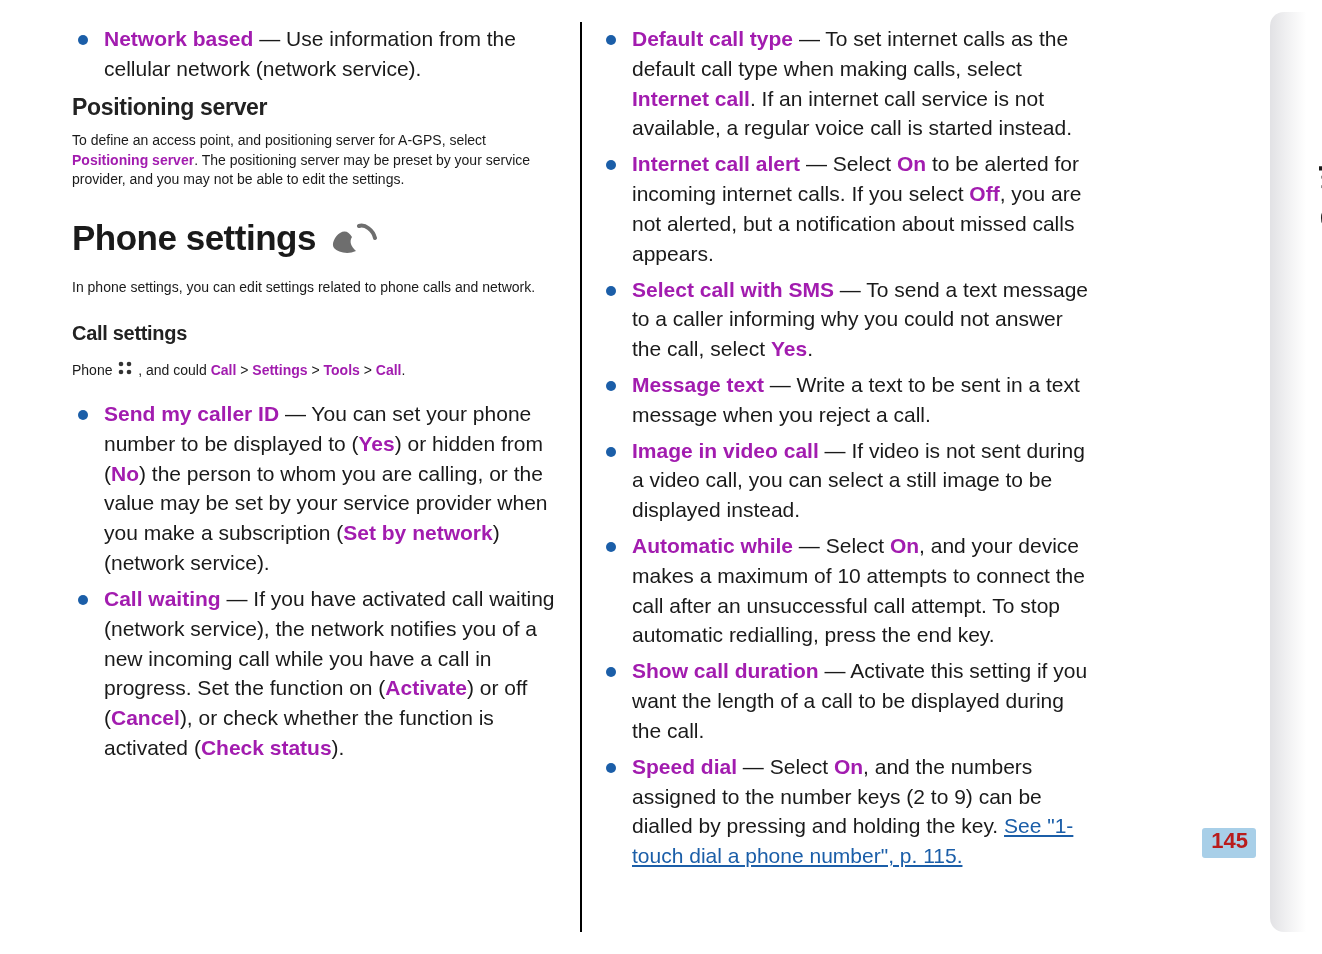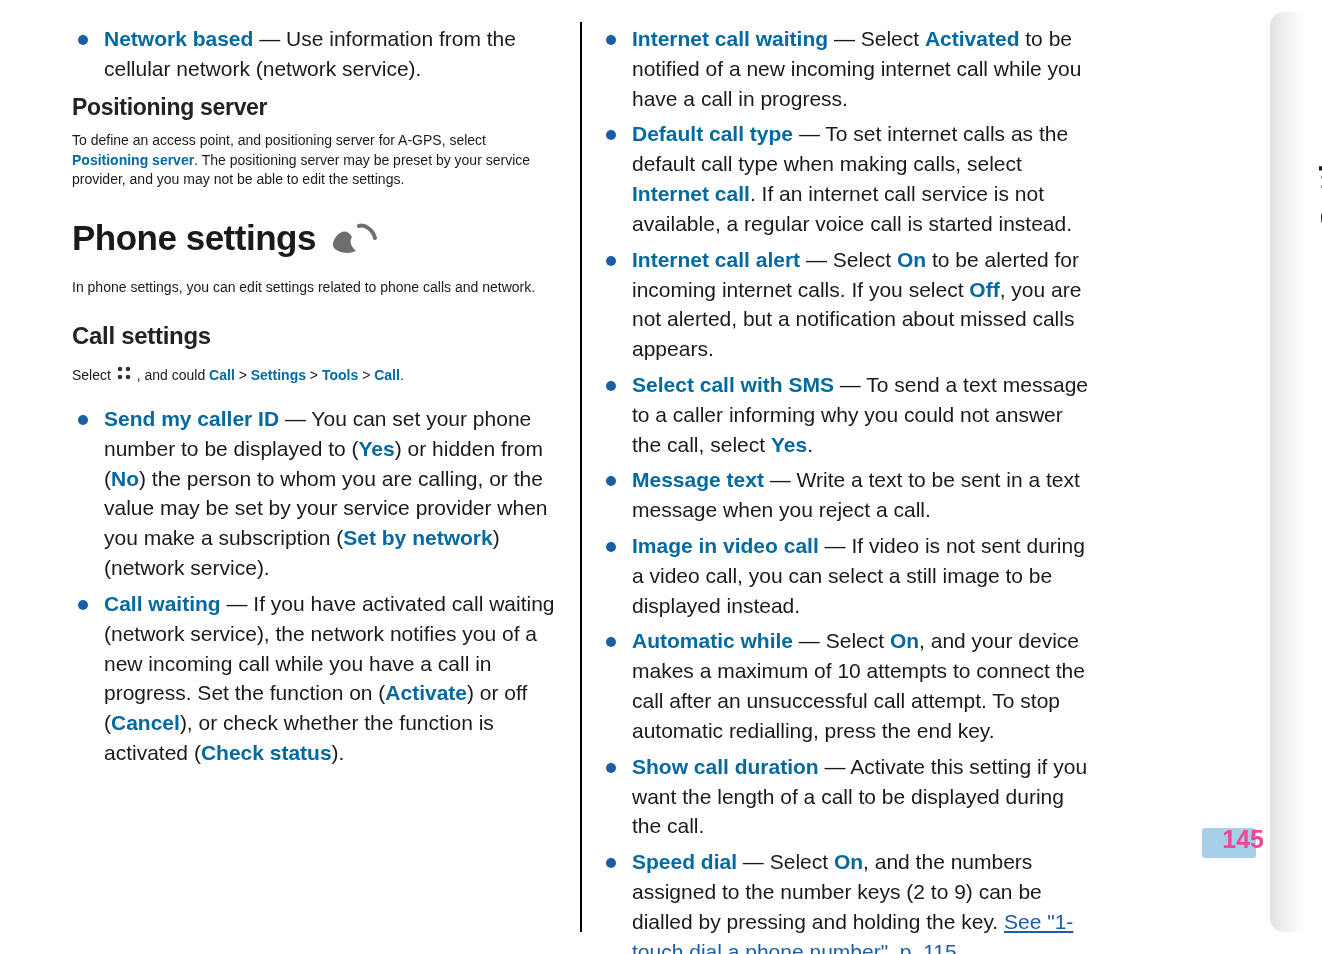--- a/index.html
+++ b/index.html
@@ -33,28 +33,28 @@
     margin-top: 4px;
   }
   p { margin: 6px 16px 18px 0; line-height: 1.42; font-size: 14px; }
   h1 {
     font-size: 35px;
     font-weight: 800;
     margin: 28px 0 14px 0;
     letter-spacing: -0.5px;
   }
   h2 {
-    font-size: 24px;
+    font-size: 20px;
     font-weight: 800;
     margin: 24px 0 14px 0;
     letter-spacing: -0.3px;
     color: #222;
   }
   h2.small { font-size: 23px; margin: 10px 0 10px 0; }
-  .opt { color: #0369a1; font-weight: 700; }
+  .opt { color: #a21caf; font-weight: 700; }
   ul.bullets {
     list-style: none;
     padding: 0 0 0 32px;
     margin: 6px 0;
   }
   ul.bullets > li {
     position: relative;
     font-size: 21px;
     line-height: 1.42;
     margin: 2px 0 6px 0;
@@ -104,24 +104,24 @@
     right: 8px;
     transform: rotate(-90deg);
     transform-origin: right top;
     font-size: 30px;
     font-weight: 800;
     letter-spacing: -0.3px;
   }
   .page-num {
     position: absolute;
     bottom: 100px;
-    right: 58px;
-    font-size: 25px;
-    font-weight: 800;
-    color: #ec4899;
+    right: 74px;
+    font-size: 22px;
+    font-weight: 800;
+    color: #b91c1c;
   }
   .page-num-box {
     position: absolute;
     bottom: 96px;
     right: 66px;
     width: 54px;
     height: 30px;
     background: #a8cfe8;
     border-radius: 3px;
     z-index: -1;
@@ -154,21 +154,21 @@
           <path d="M28 4 C34 2 42 8 44 16" stroke="#6e6e6e" stroke-width="4" fill="none" stroke-linecap="round"></path>
         </svg>
       </span>
     </h1>
 
     <p>In phone settings, you can edit settings related to phone calls and network.</p>
 
     <h2>Call settings</h2>
 
     <p>
-      <span>Select </span>
+      <span>Phone </span>
       <span class="nav-icon">
         <svg width="18" height="18" viewBox="0 0 18 18">
           <circle cx="5" cy="5" r="2.3" fill="#333"></circle>
             <circle cx="13" cy="5" r="2.3" fill="#333"></circle>
           <circle cx="5" cy="13" r="2.3" fill="#333"></circle>
             <circle cx="13" cy="13" r="2.3" fill="#333"></circle>
         </svg>
       </span><span> , and could </span><span class="opt">Call</span><span>  &gt;  </span><span class="opt">Settings</span><span>  &gt;  </span><span class="opt">Tools</span><span>  &gt;  </span><span class="opt">Call</span><span>.</span>
     </p>
 
@@ -180,23 +180,20 @@
         <span class="opt">Call waiting</span><span>  — If you have activated call waiting (network service), the network notifies you of a new incoming call while you have a call in progress. Set the function on (</span><span class="opt">Activate</span><span>) or off (</span><span class="opt">Cancel</span><span>), or check whether the function is activated (</span><span class="opt">Check status</span><span>).</span>
       </li>
     </ul>
   </div>
 
   <div class="divider"></div>
 
   <div class="col col-right">
     <ul class="bullets">
       <li>
-        <span class="opt">Internet call waiting</span><span>  — Select </span><span class="opt">Activated</span><span> to be notified of a new incoming internet call while you have a call in progress.</span>
-      </li>
-      <li>
         <span class="opt">Default call type</span><span>  — To set internet calls as the default call type when making calls, select </span><span class="opt">Internet call</span><span>. If an internet call service is not available, a regular voice call is started instead.</span>
       </li>
       <li>
         <span class="opt">Internet call alert</span><span>  — Select </span><span class="opt">On</span><span> to be alerted for incoming internet calls. If you select </span><span class="opt">Off</span><span>, you are not alerted, but a notification about missed calls appears.</span>
       </li>
       <li>
         <span class="opt">Select call with SMS</span><span>  — To send a text message to a caller informing why you could not answer the call, select </span><span class="opt">Yes</span><span>.</span>
       </li>
       <li>
         <span class="opt">Message text</span><span>  — Write a text to be sent in a text message when you reject a call.</span>

